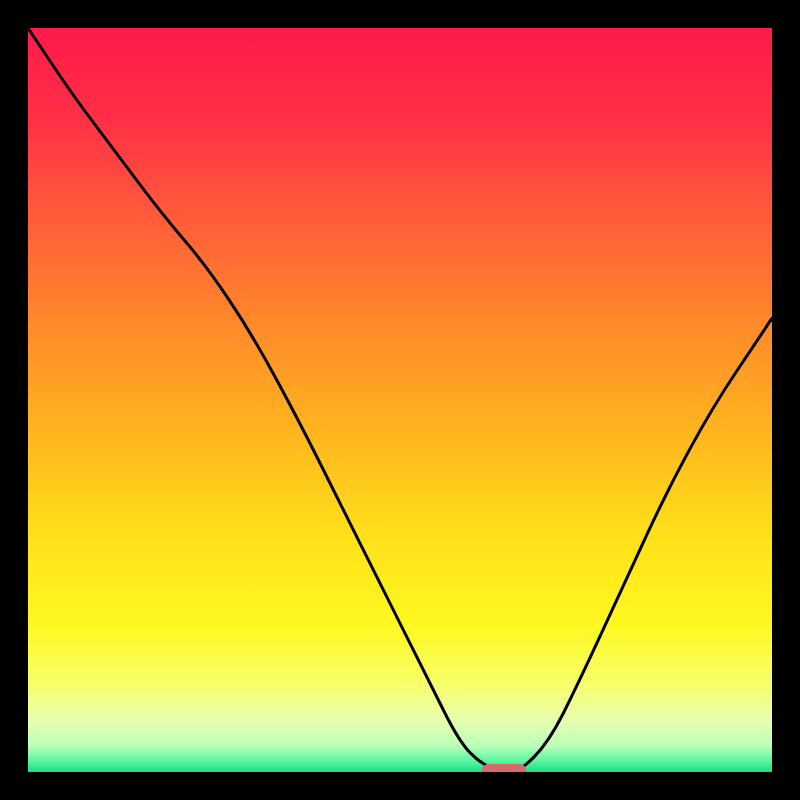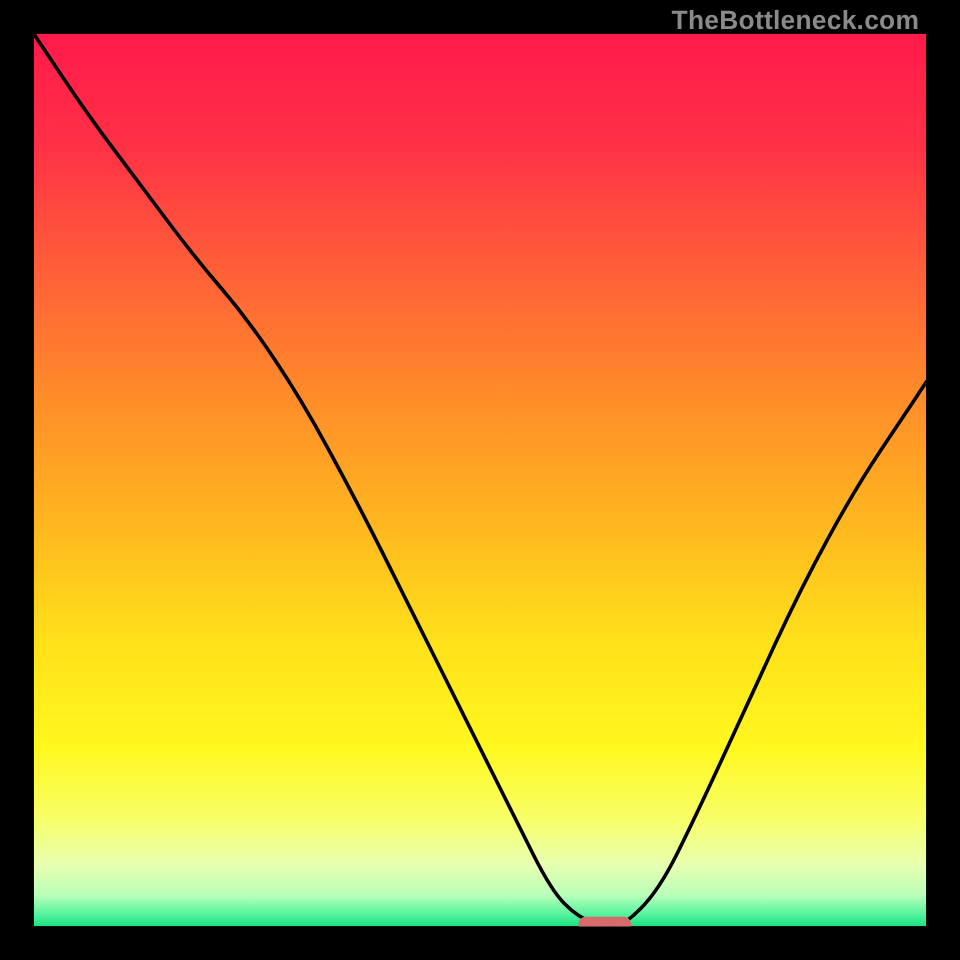--- a/index.html
+++ b/index.html
@@ -48,21 +48,20 @@
     height: 12px;
     border-radius: 6px;
     background: #d76a6a;
   }
 </style>
 </head>
 <body>
 
 <div class="frame">
 
-  <div class="watermark">TheBottleneck.com</div>
 
   <div class="plot-area">
 
     <svg class="gradient-bg" viewBox="0 0 744 744" preserveAspectRatio="none">
       <defs>
         <linearGradient id="bg-grad" x1="0" y1="0" x2="0" y2="1">
             <stop offset="0%" stop-color="#ff1a4b"></stop>
             <stop offset="12%" stop-color="#ff2f46"></stop>
             <stop offset="25%" stop-color="#ff5a3a"></stop>
             <stop offset="40%" stop-color="#ff8a2a"></stop>

